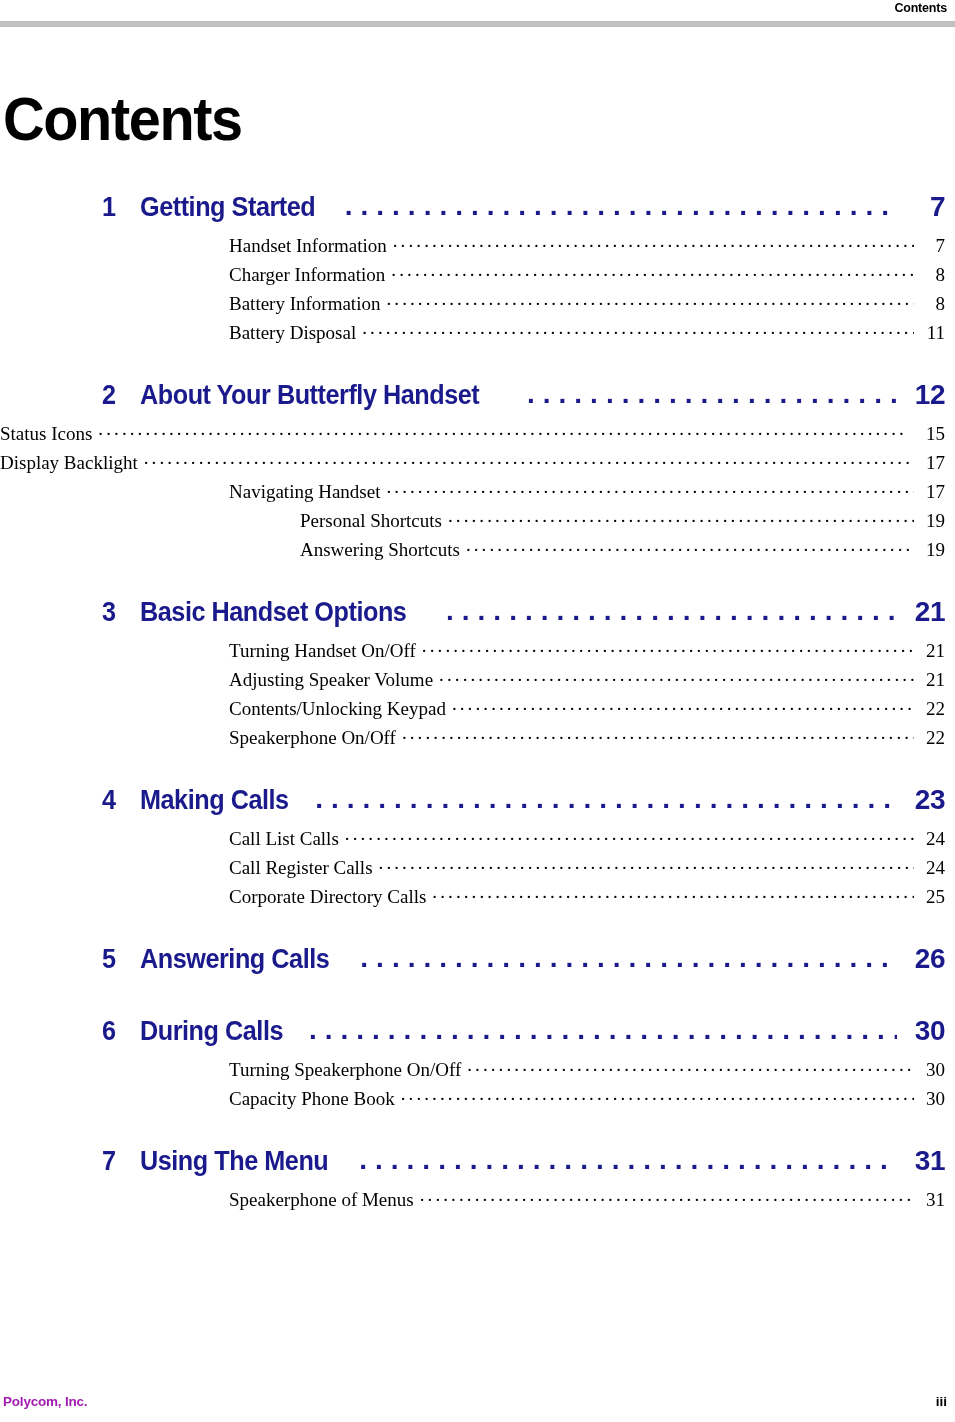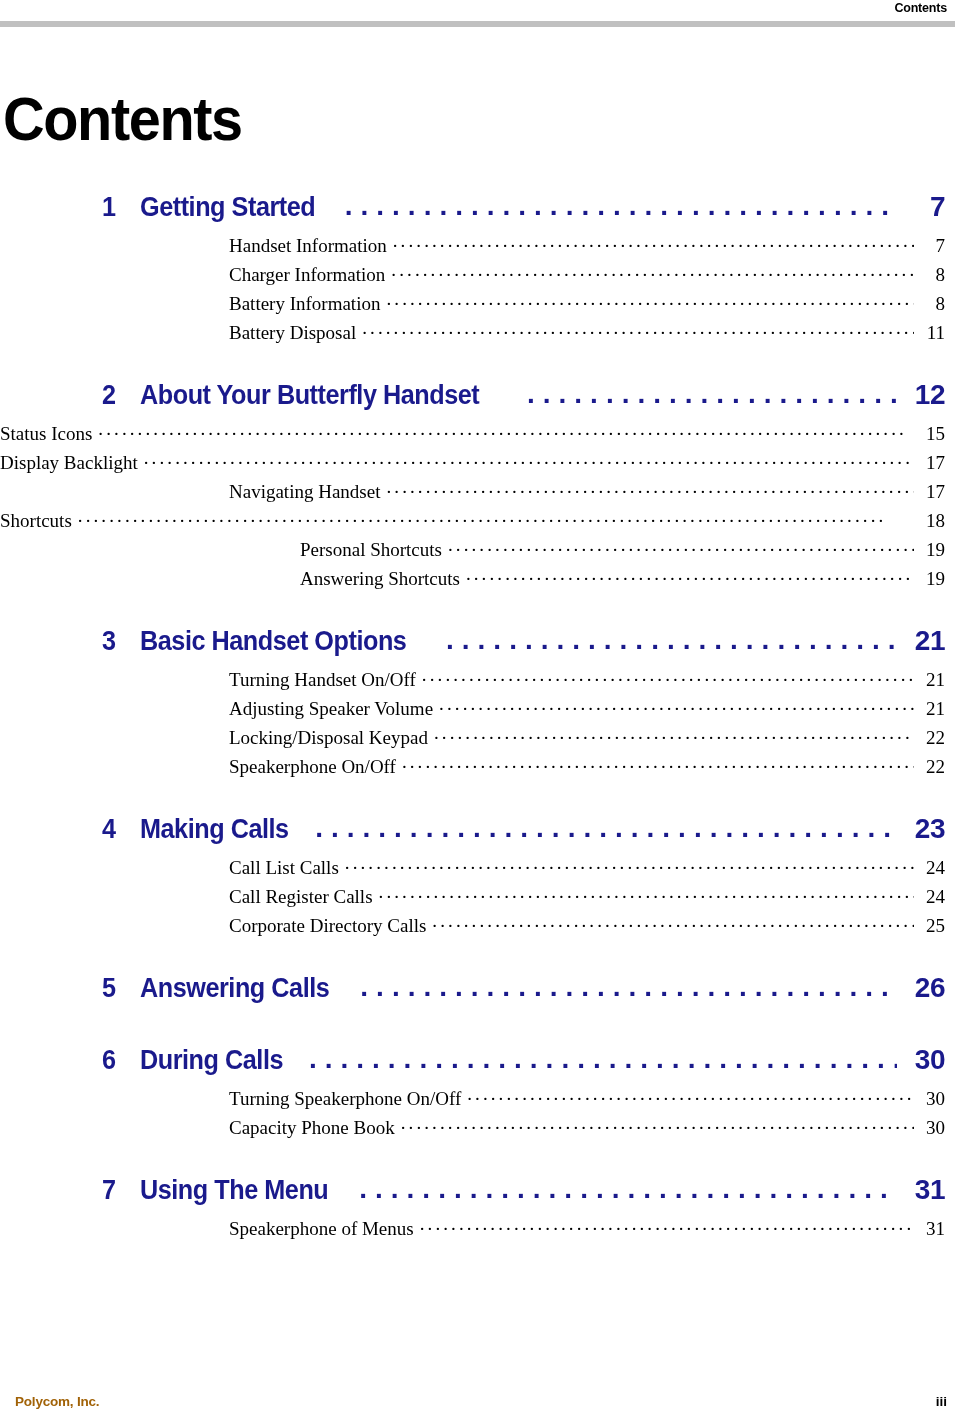--- a/index.html
+++ b/index.html
@@ -184,22 +184,21 @@
   }
   .footer-left {
     position: absolute;
     left: 3px;
     bottom: 0;
     font-family: "Liberation Sans", "DejaVu Sans", sans-serif;
     font-weight: bold;
     font-size: 13.5px;
     line-height: 16px;
     letter-spacing: -0.2px;
-    color: #a16207;
-    margin-left: 12px;
+    color: #a21caf;
   }
   .footer-right {
     position: absolute;
     right: 8px;
     bottom: 0;
     font-family: Liberation Sans, sans-serif;
     font-weight: bold;
     font-size: 13.5px;
     line-height: 16px;
     color: #000000;
@@ -260,25 +259,20 @@
       <div class="entry-row level-2">
         <span class="entry-title">Display Backlight</span>
         <span class="entry-leader"></span>
         <span class="entry-page">17</span>
       </div>
       <div class="entry-row level-1">
         <span class="entry-title">Navigating Handset</span>
         <span class="entry-leader"></span>
         <span class="entry-page">17</span>
       </div>
-      <div class="entry-row level-2">
-        <span class="entry-title">Shortcuts</span>
-        <span class="entry-leader"></span>
-        <span class="entry-page">18</span>
-      </div>
       <div class="entry-row level-3">
         <span class="entry-title">Personal Shortcuts</span>
         <span class="entry-leader"></span>
         <span class="entry-page">19</span>
       </div>
       <div class="entry-row level-3">
         <span class="entry-title">Answering Shortcuts</span>
         <span class="entry-leader"></span>
         <span class="entry-page">19</span>
       </div>
@@ -295,21 +289,21 @@
         <span class="entry-title">Turning Handset On/Off</span>
         <span class="entry-leader"></span>
         <span class="entry-page">21</span>
       </div>
       <div class="entry-row level-1">
         <span class="entry-title">Adjusting Speaker Volume</span>
         <span class="entry-leader"></span>
         <span class="entry-page">21</span>
       </div>
       <div class="entry-row level-1">
-        <span class="entry-title">Locking/Disposal Keypad</span>
+        <span class="entry-title">Contents/Unlocking Keypad</span>
         <span class="entry-leader"></span>
         <span class="entry-page">22</span>
       </div>
       <div class="entry-row level-1">
         <span class="entry-title">Speakerphone On/Off</span>
         <span class="entry-leader"></span>
         <span class="entry-page">22</span>
       </div>
     </div>
     <div class="chapter-block">

